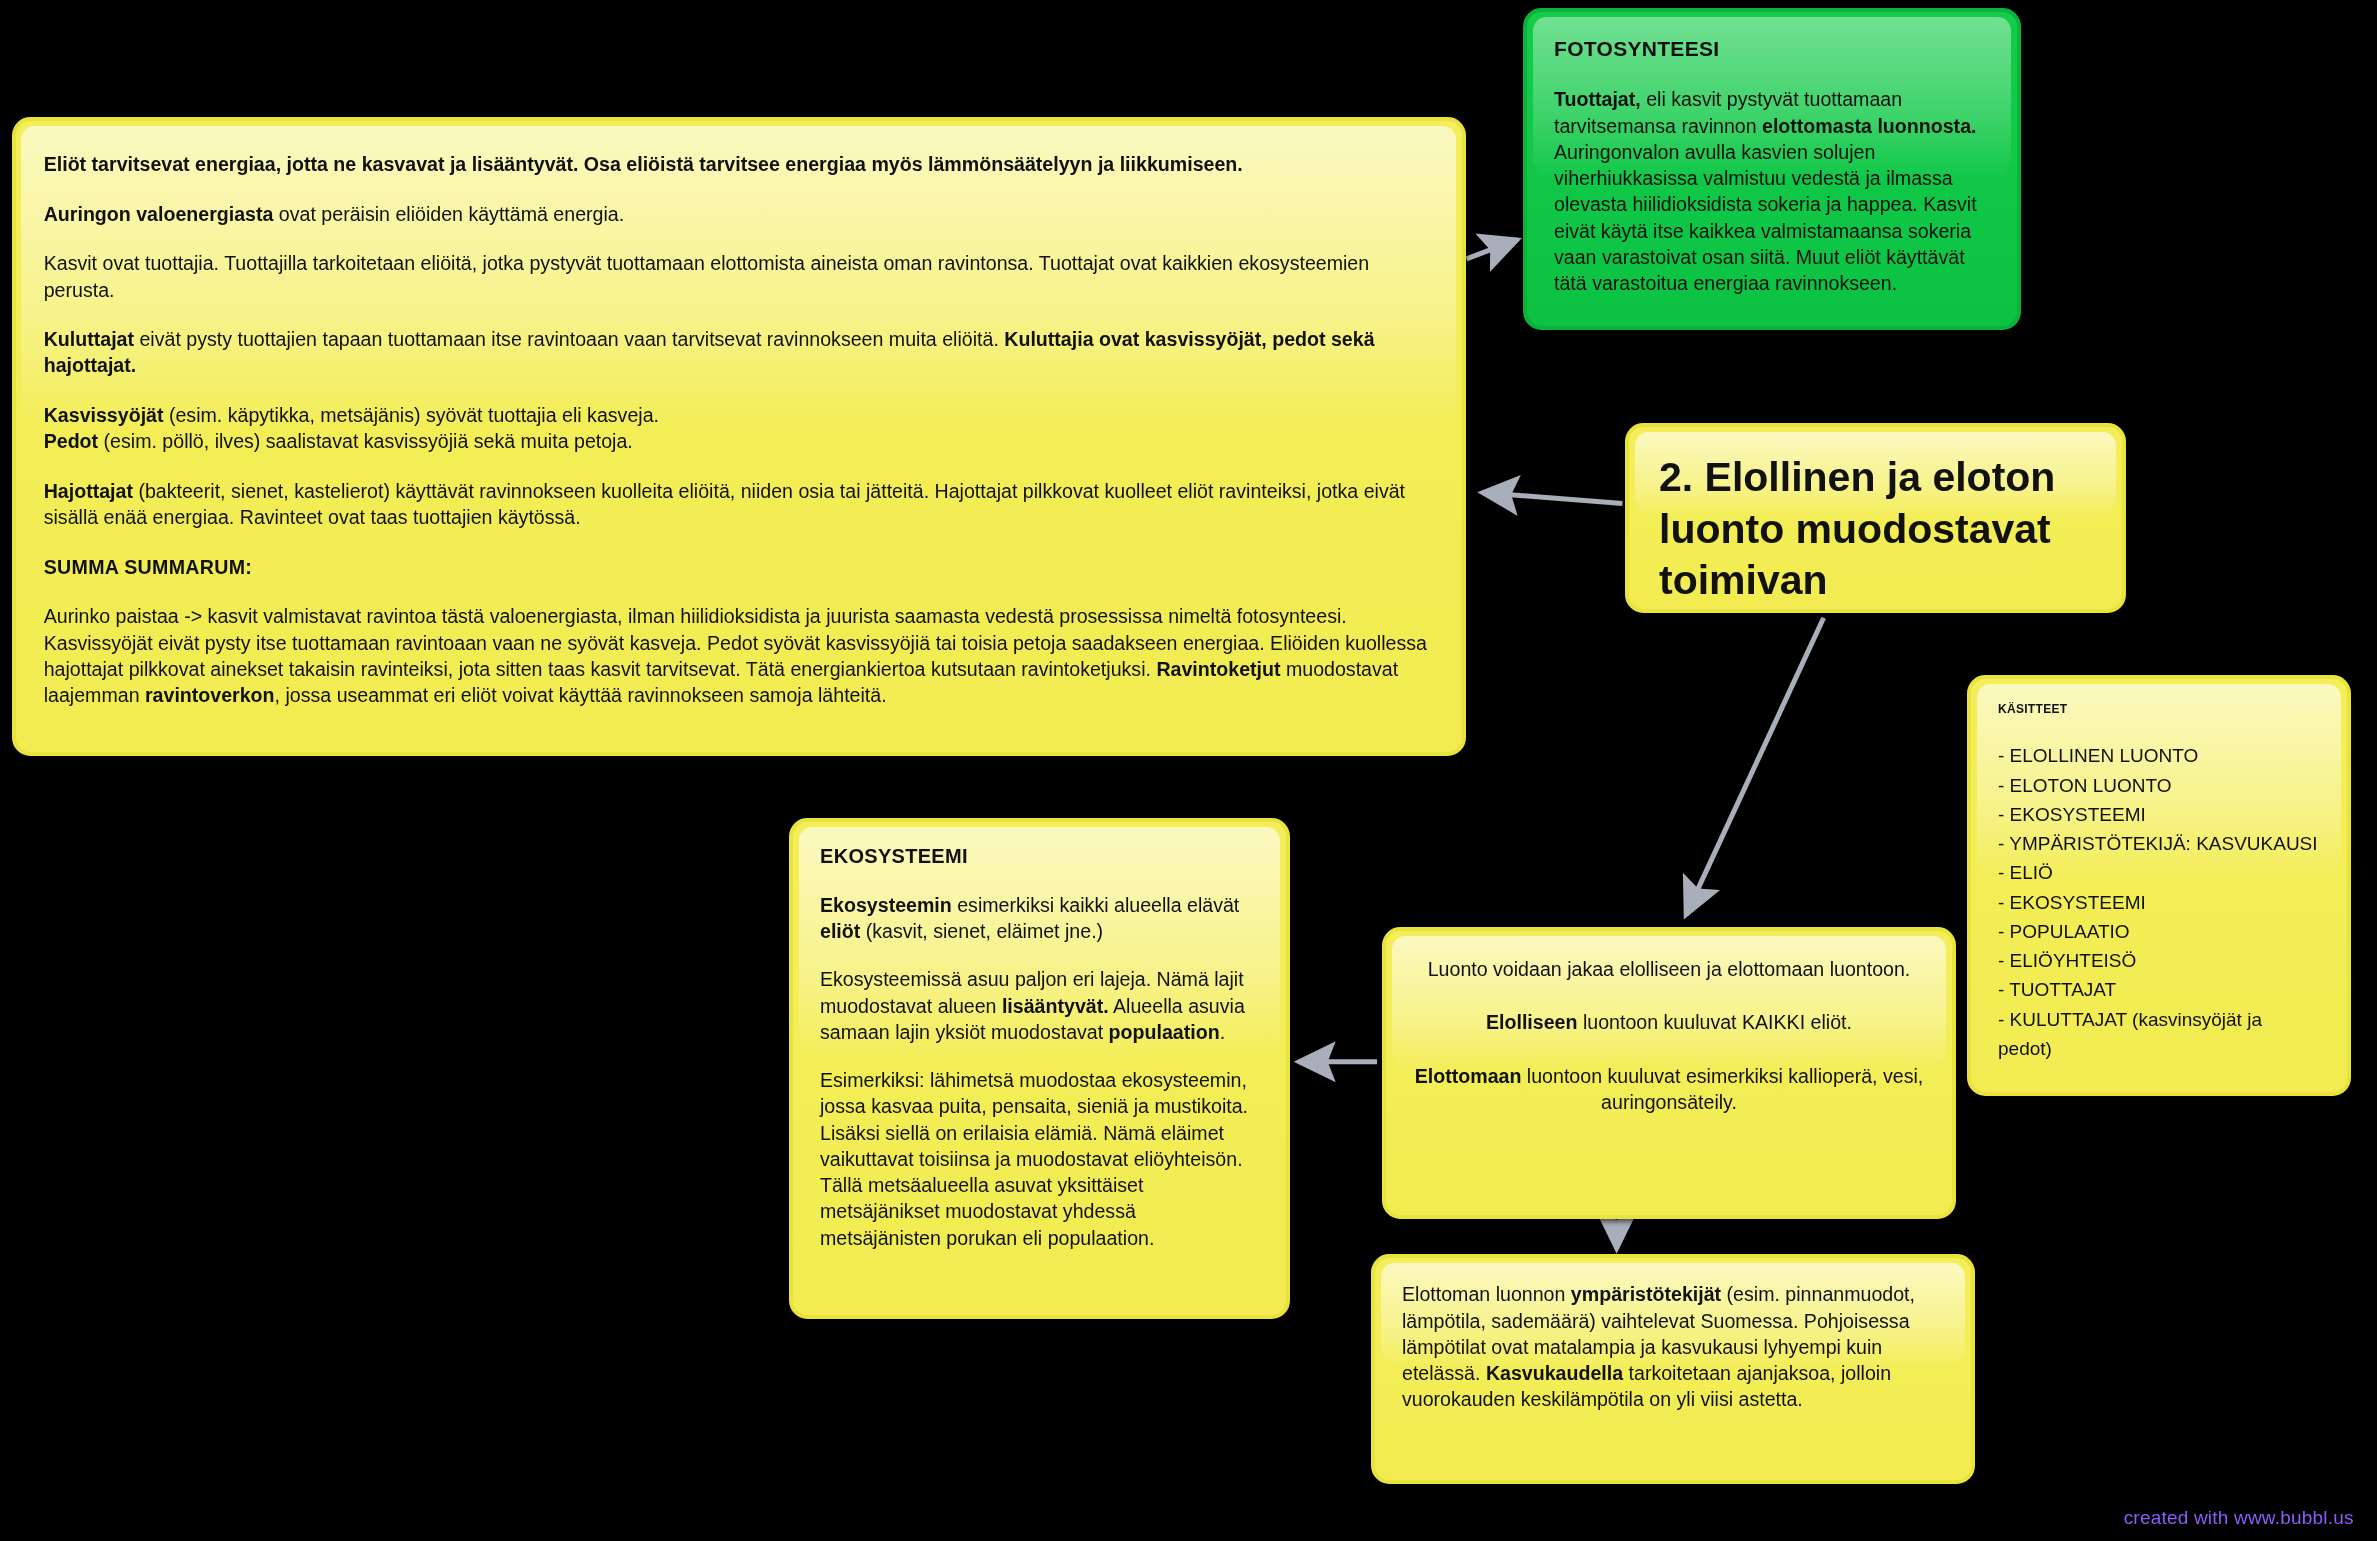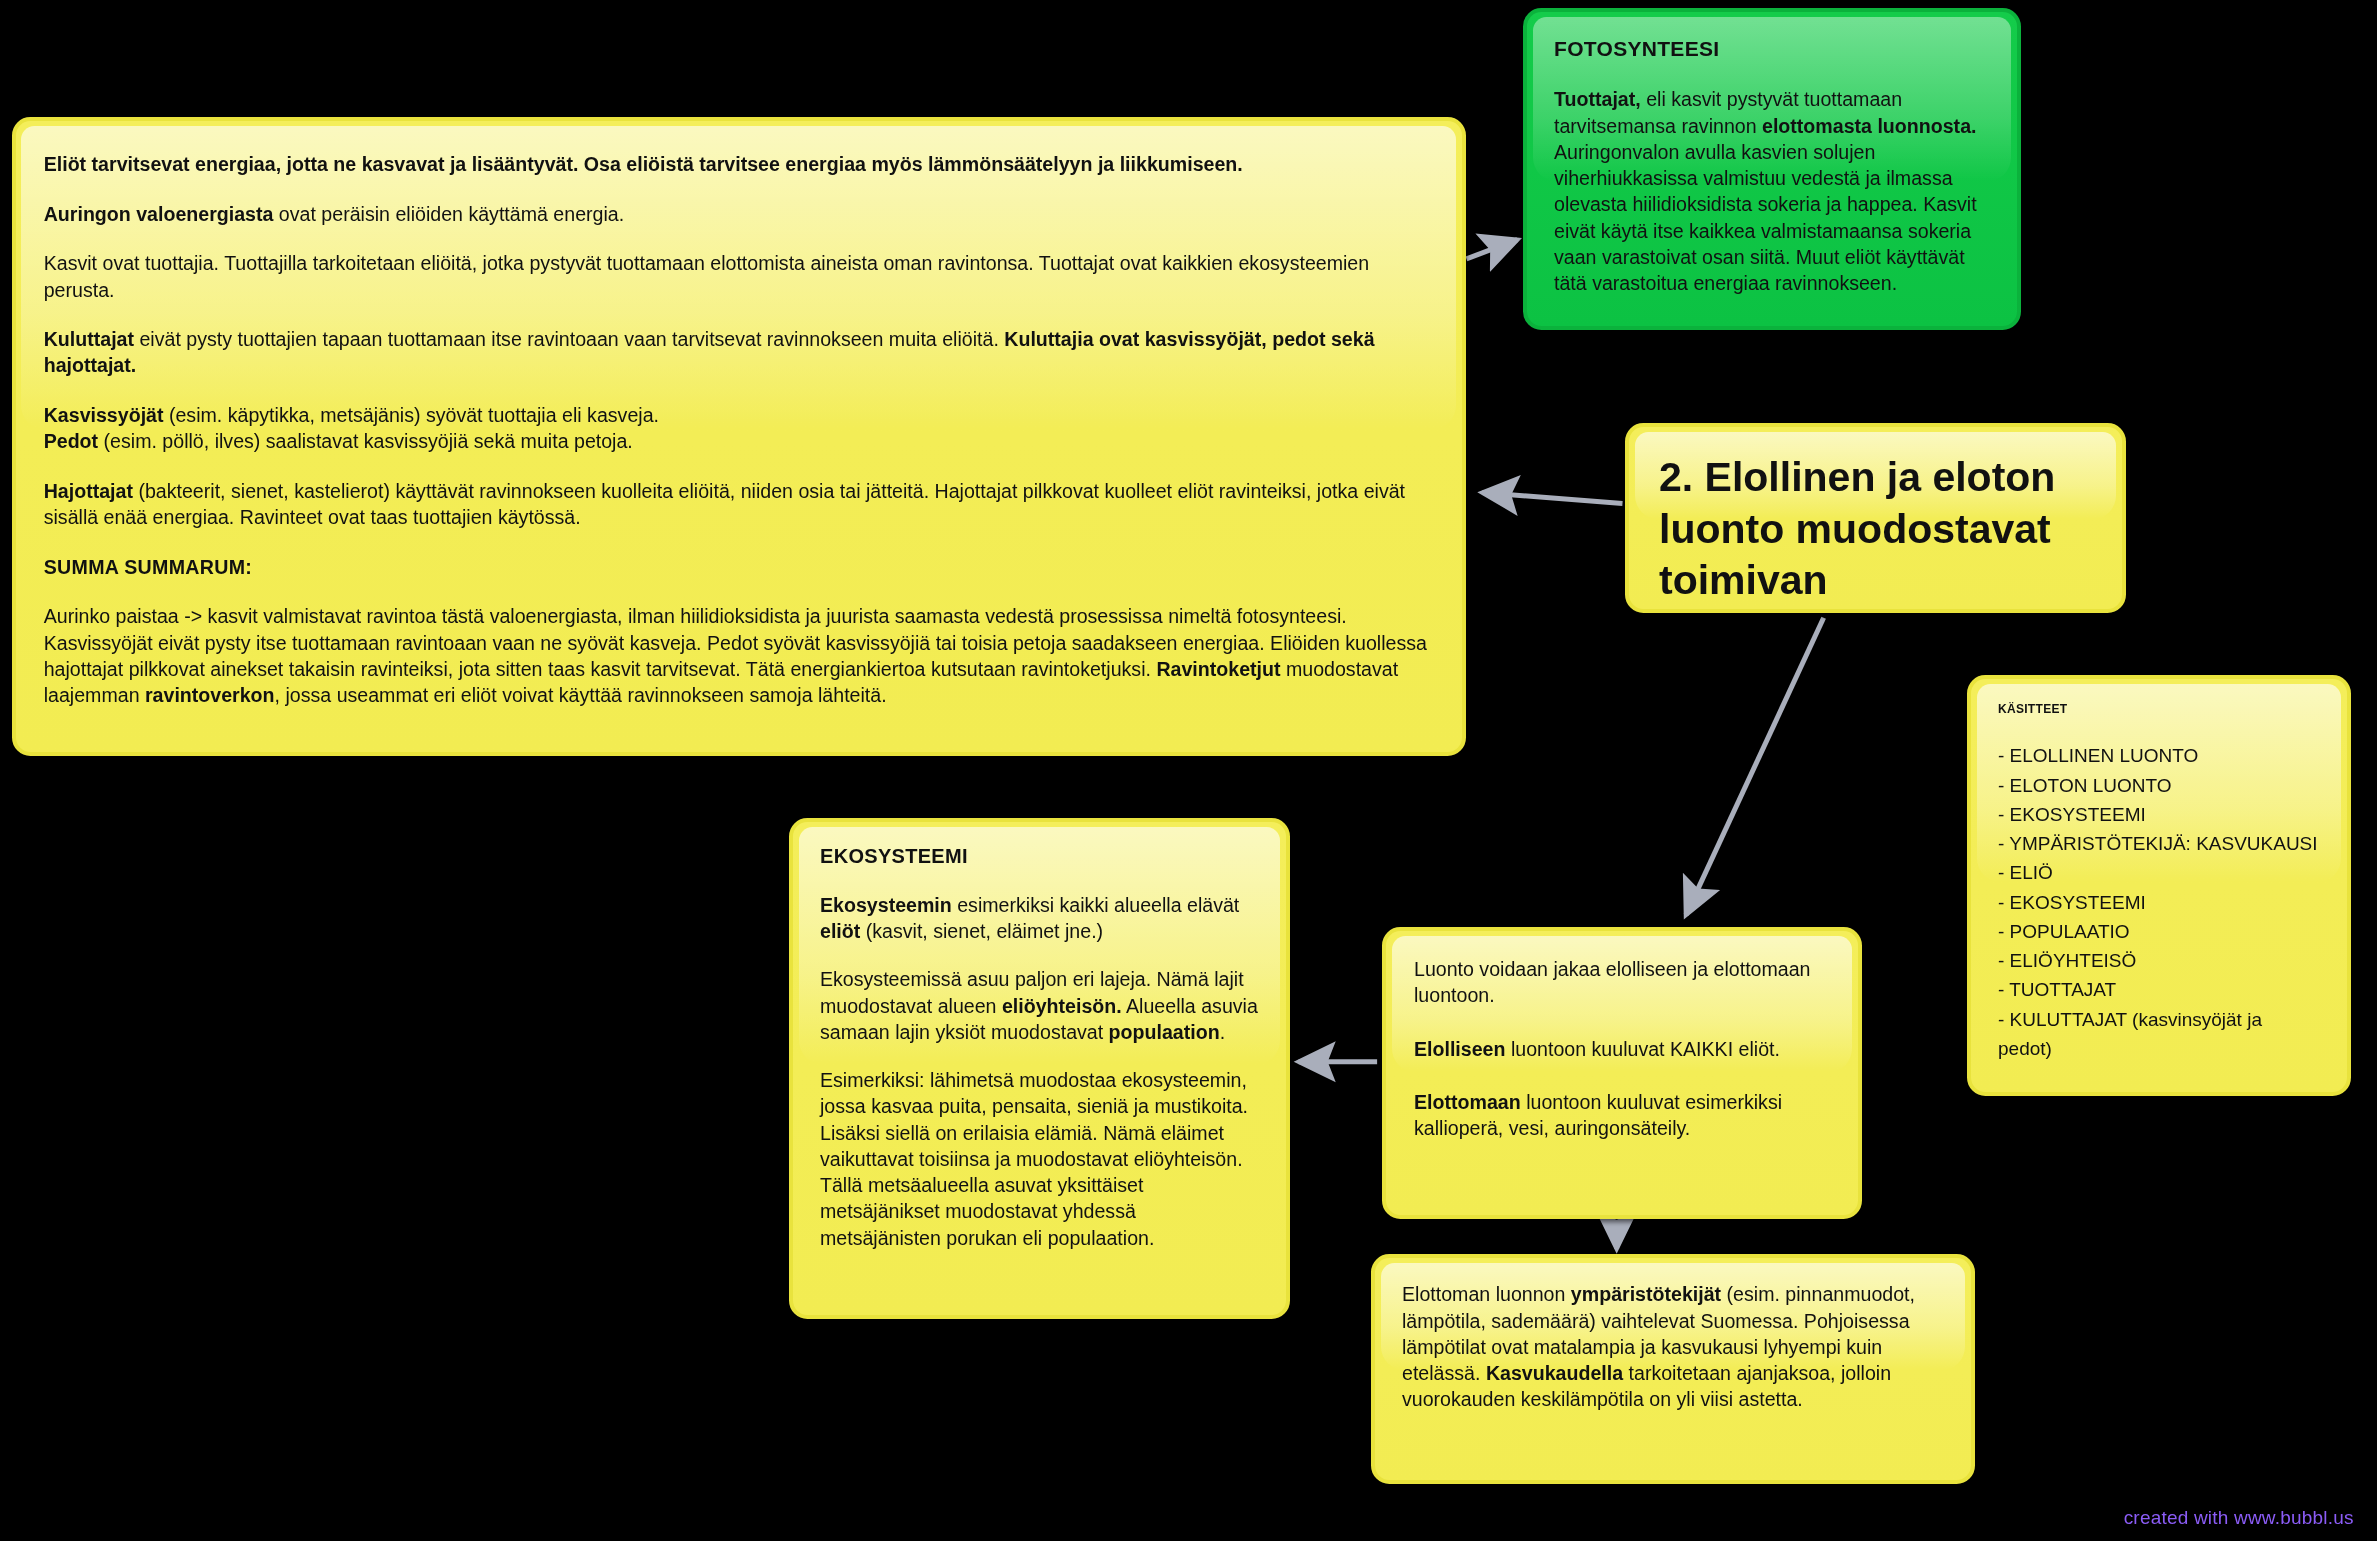--- a/index.html
+++ b/index.html
@@ -84,21 +84,21 @@
   #node-kasitteet .content { padding: 23.4px 27px; font-size: 19px; }
   #node-kasitteet .heading { font-size: 12px; display: block; margin-bottom: 25px; }
   #node-kasitteet ul { list-style: none; margin: 0; padding: 0; }
   #node-kasitteet li { line-height: 1.54; }
 
   #node-ekosysteemi { left: 789px; top: 818px; width: 501px; height: 501px; }
   #node-ekosysteemi .content { padding: 23.4px 27px; font-size: 19.6px; }
   #node-ekosysteemi .heading { font-size: 20px; display: block; margin-bottom: 23.4px; }
   #node-ekosysteemi p { margin-bottom: 22px; }
 
-  #node-jako { left: 1382px; top: 927px; width: 480px; height: 292px; }
+  #node-jako { left: 1382px; top: 927px; width: 574px; height: 292px; text-align: center; }
   #node-jako .content { padding: 25px 28px; font-size: 19.6px; }
   #node-jako p { margin-bottom: 27px; }
 
   #node-ymparisto { left: 1371px; top: 1254px; width: 604px; height: 230px; }
   #node-ymparisto .content { padding: 23.4px 27px; font-size: 19.6px; }
 
   
   .connector { position: absolute; top: 0; left: 0; width: 2377px; height: 1541px; pointer-events: none; }
 
   #credit {
@@ -202,21 +202,21 @@
   </div>
 
   <div class="node yellow" id="node-ekosysteemi">
     <div class="inner"></div>
     <div class="content">
       <b class="heading">EKOSYSTEEMI</b>
       <p>
         <b>Ekosysteemin</b><span> esimerkiksi kaikki alueella elävät </span><b>eliöt</b><span> (kasvit, sienet, eläimet jne.)</span>
       </p>
       <p>
-        <span>Ekosysteemissä asuu paljon eri lajeja. Nämä lajit muodostavat alueen </span><b>eliöyhteisön.</b><span> Alueella asuvia samaan lajin yksiöt muodostavat </span><b>populaation</b><span>.</span>
+        <span>Ekosysteemissä asuu paljon eri lajeja. Nämä lajit muodostavat alueen </span><b>lisääntyvät.</b><span> Alueella asuvia samaan lajin yksiöt muodostavat </span><b>populaation</b><span>.</span>
       </p>
       <p>
         <span>Esimerkiksi: lähimetsä muodostaa ekosysteemin, jossa kasvaa puita, pensaita, sieniä ja mustikoita. Lisäksi siellä on erilaisia elämiä. Nämä eläimet vaikuttavat toisiinsa ja muodostavat eliöyhteisön. Tällä metsäalueella asuvat yksittäiset metsäjänikset muodostavat yhdessä metsäjänisten porukan eli populaation.</span>
       </p>
     </div>
   </div>
 
   <div class="node yellow" id="node-jako">
     <div class="inner"></div>
     <div class="content">

